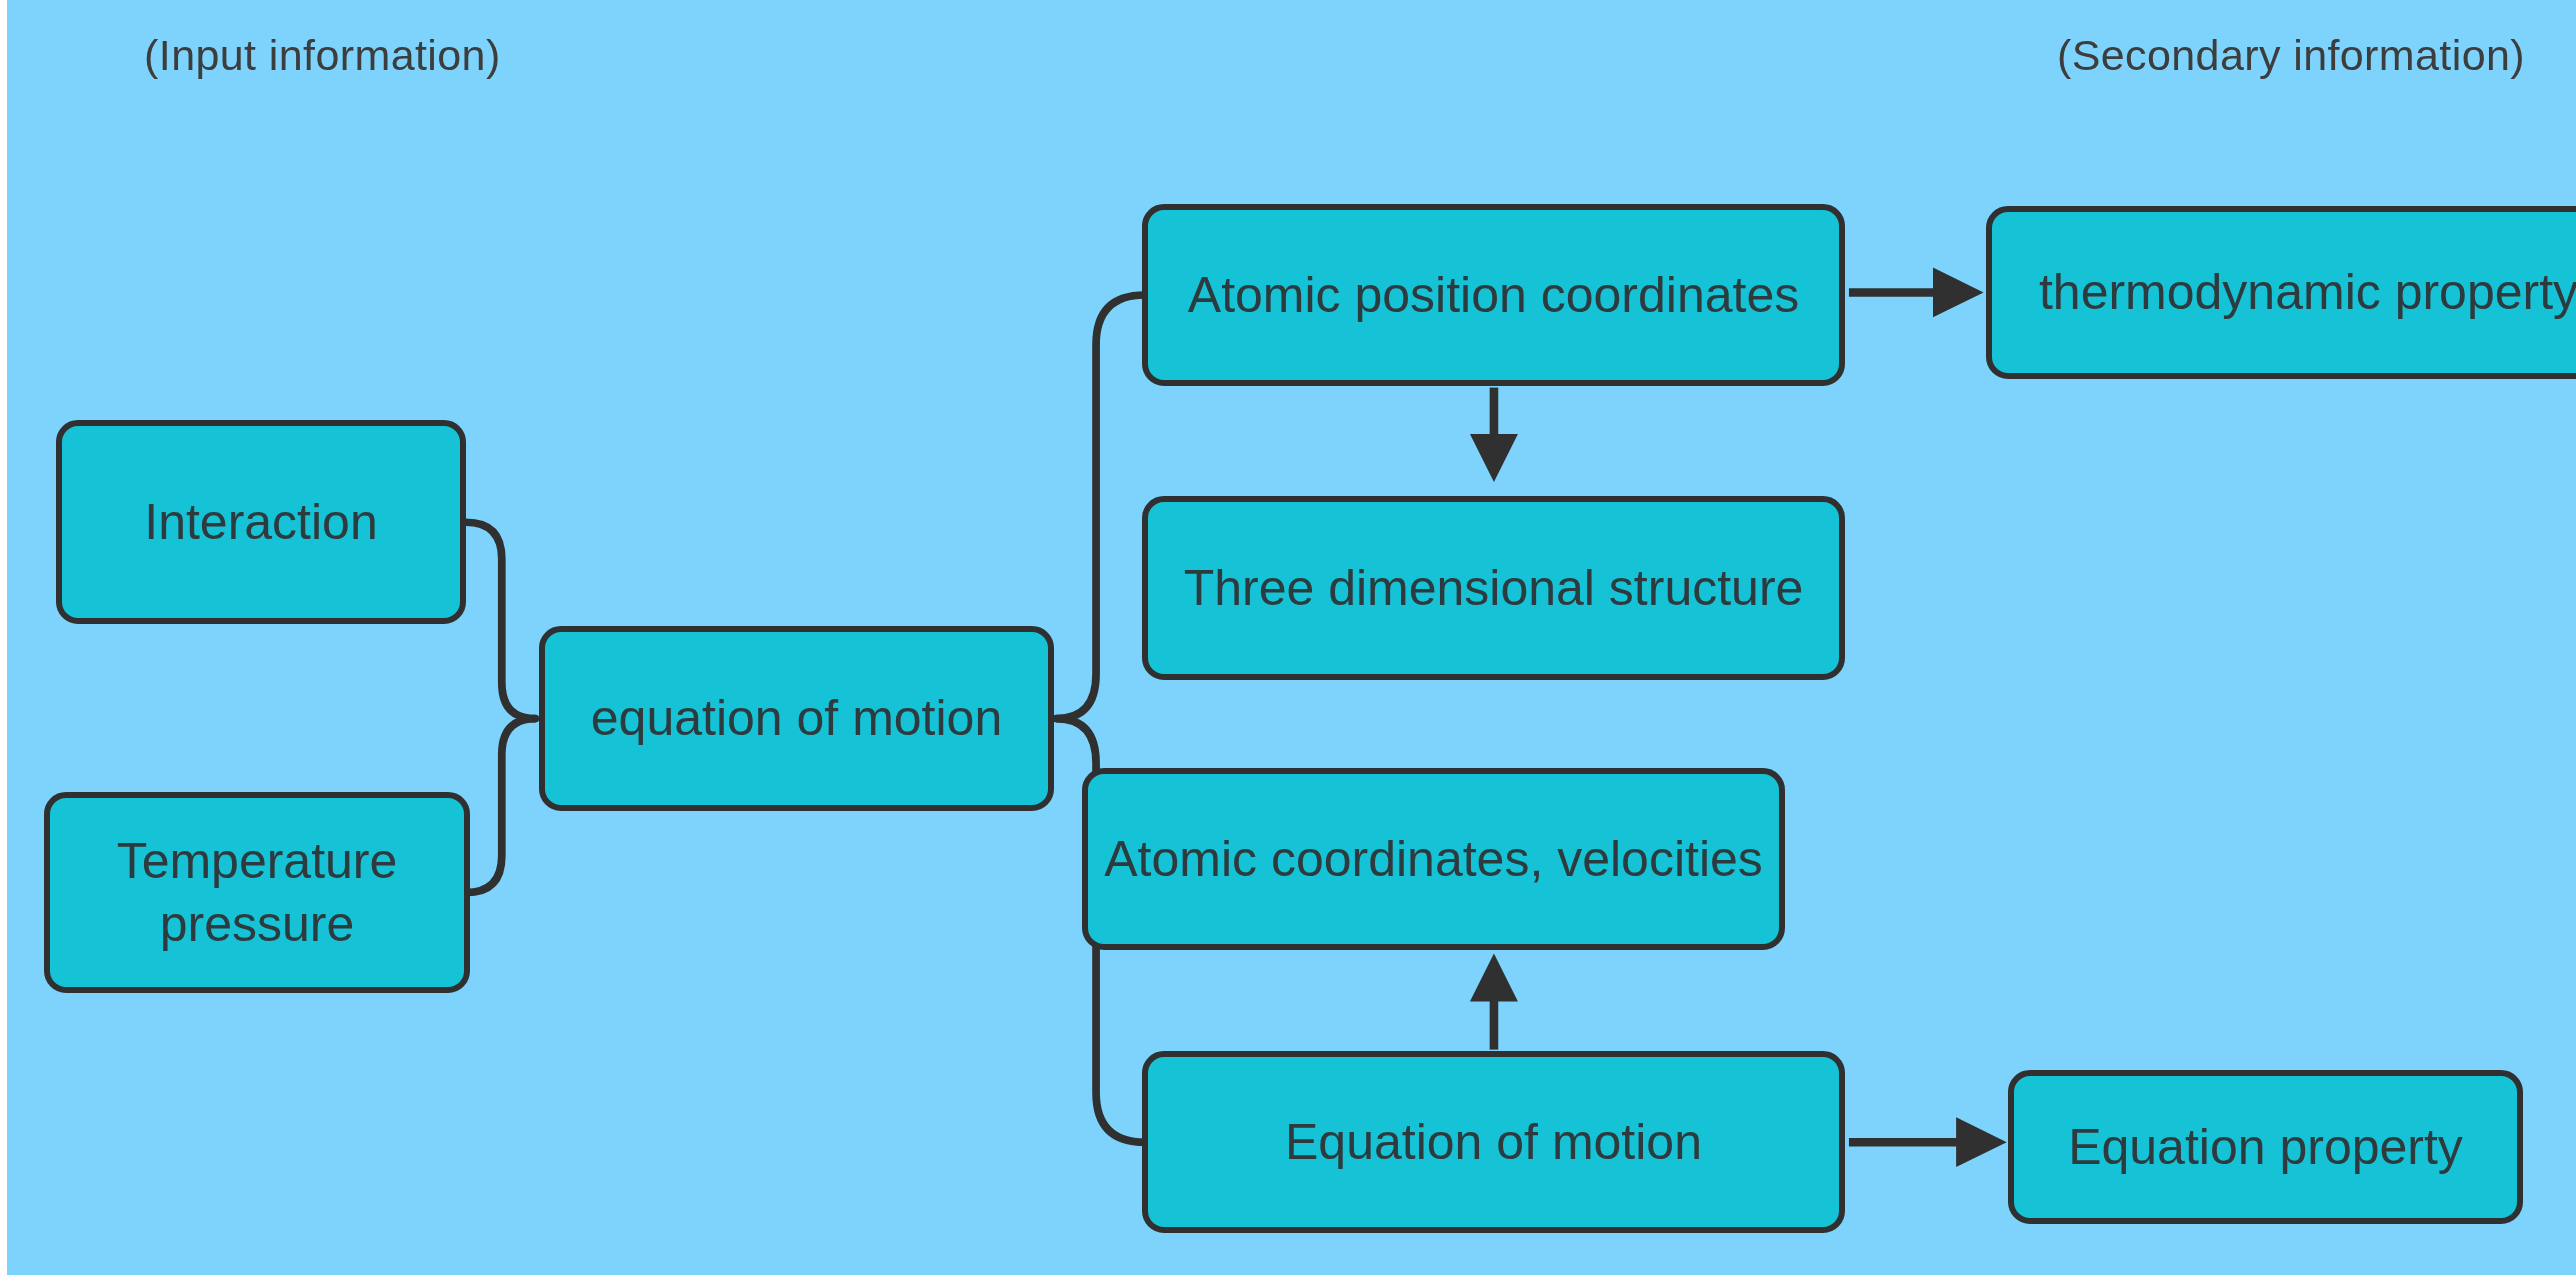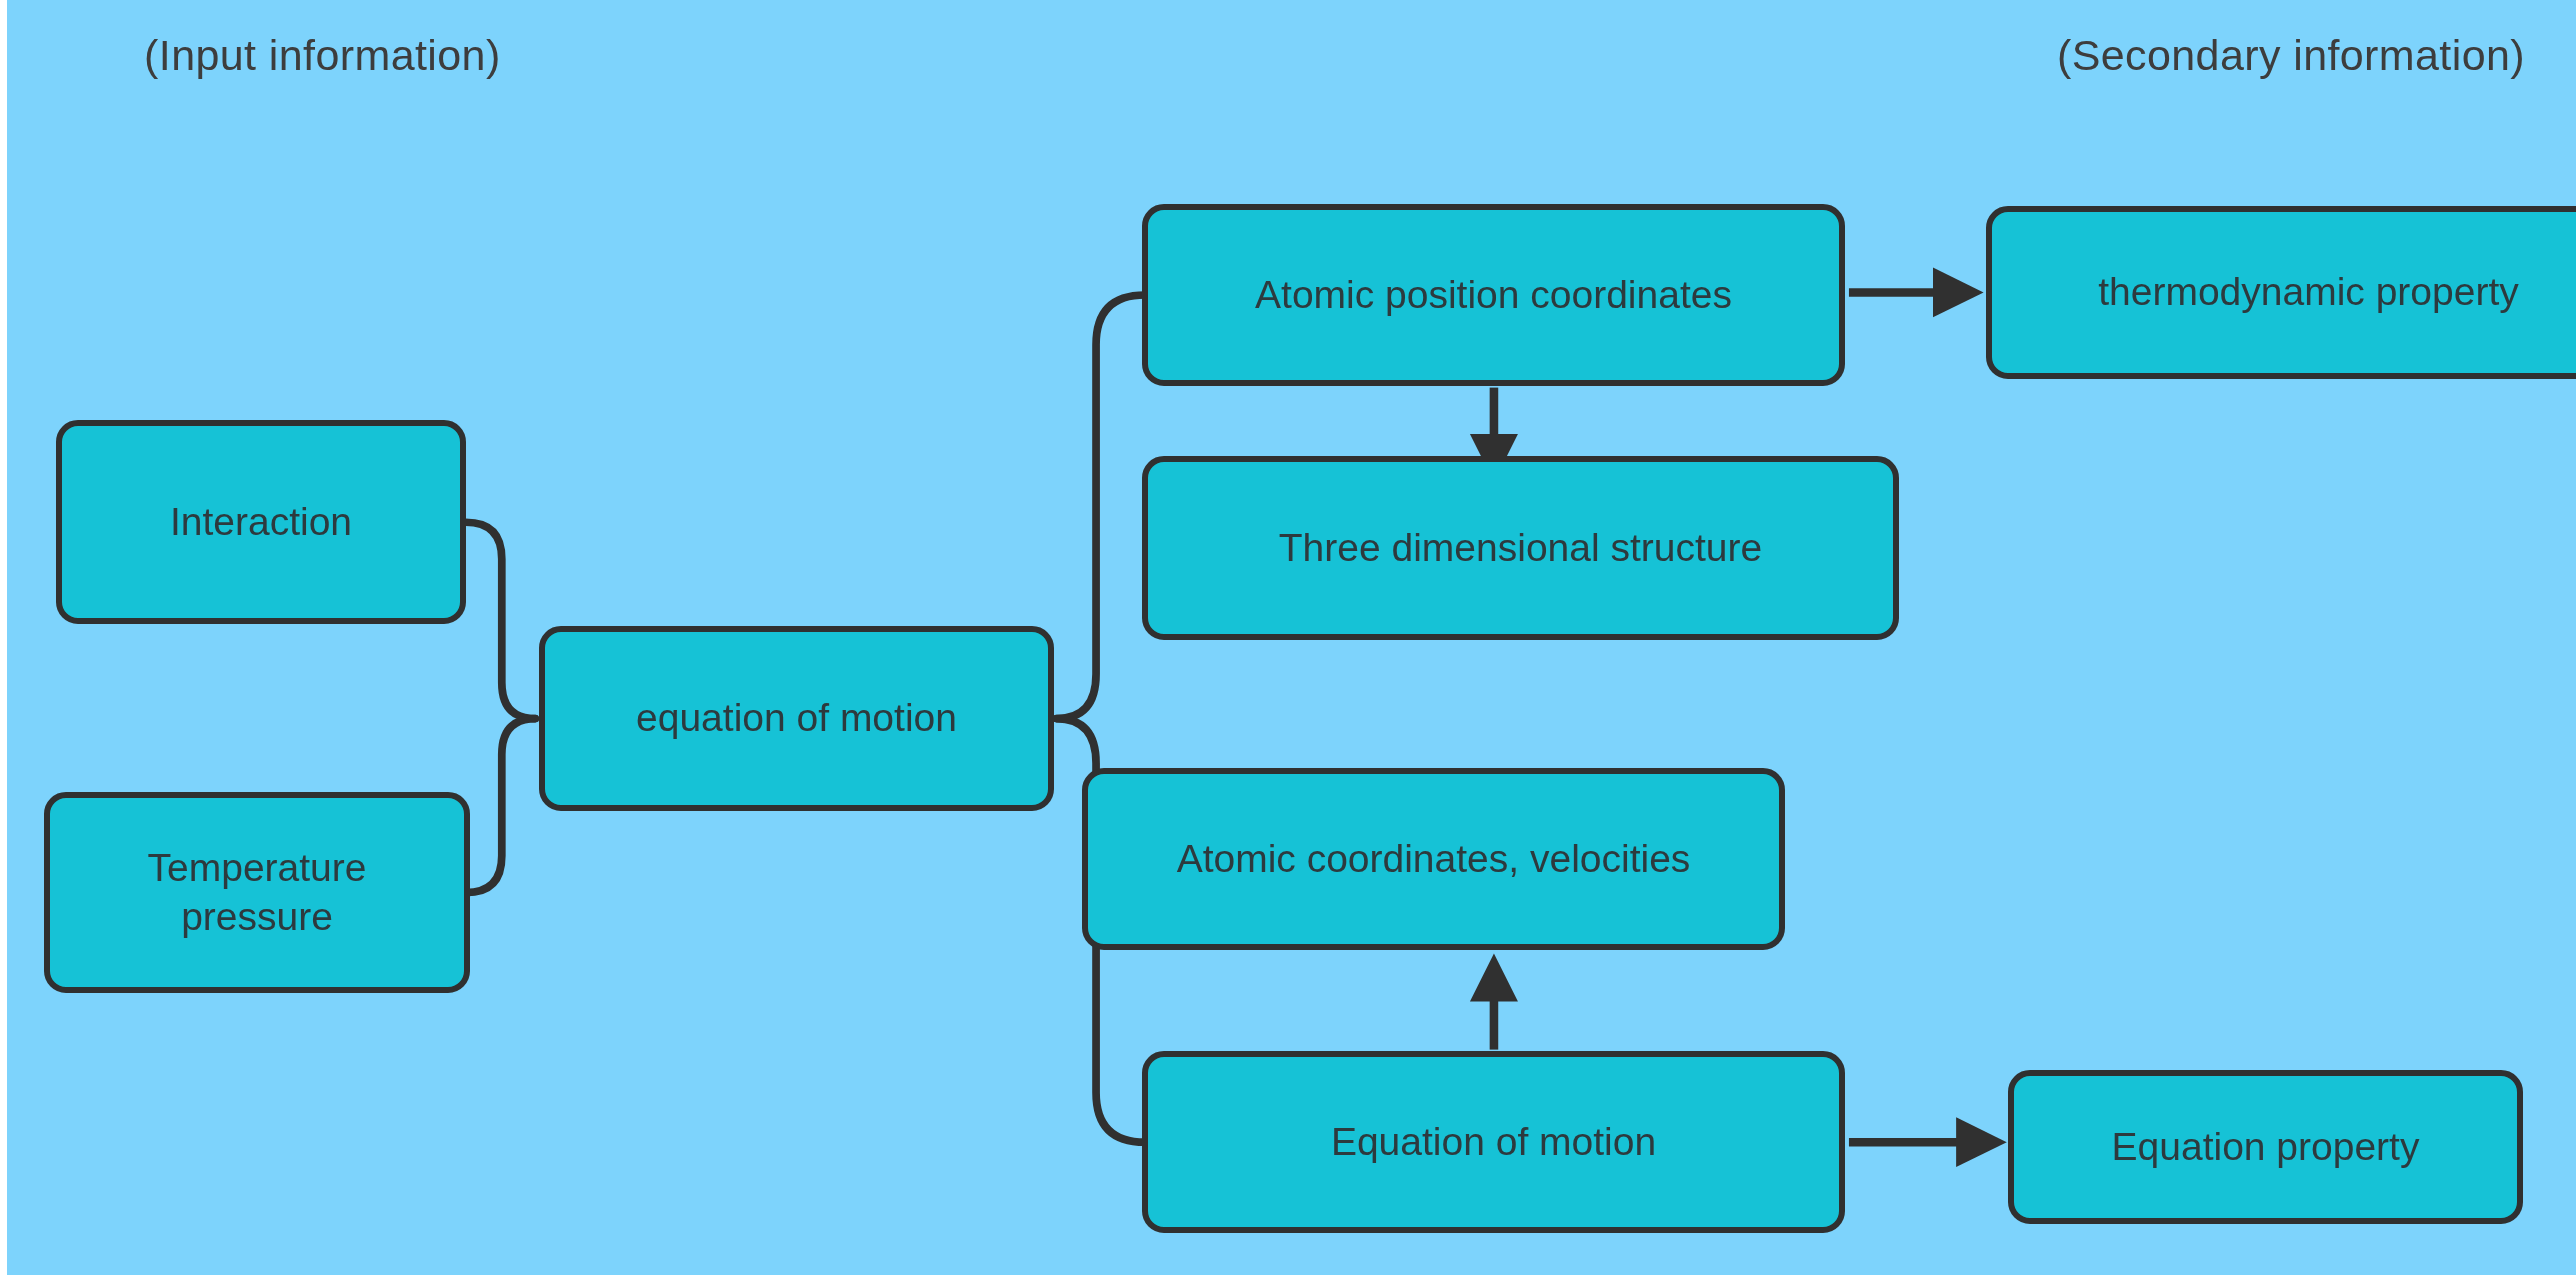--- a/index.html
+++ b/index.html
@@ -33,21 +33,21 @@
     background: #16c2d6;
     border: 6px solid #303030;
     border-radius: 22px;
     box-sizing: border-box;
     display: flex;
     align-items: center;
     justify-content: center;
     text-align: center;
   }
   .node .lbl {
-    font-size: 39px;
+    font-size: 50px;
     font-weight: 400;
     color: #2d3a3e;
     line-height: 1.25;
   }
   .node .lbl.narrow {
     max-width: 283px;
   }
   svg.wires {
     position: absolute;
     left: 0;
@@ -121,21 +121,21 @@
   </div>
 
   <div class="node" style="left:532px; top:626px; width:515px; height:185px;">
     <span class="lbl">equation of motion</span>
   </div>
 
   <div class="node" style="left:1135px; top:204px; width:703px; height:182px;">
     <span class="lbl">Atomic position coordinates</span>
   </div>
 
-  <div class="node" style="left:1135px; top:456px; width:757px; height:184px;">
+  <div class="node" style="left:1135px; top:496px; width:703px; height:184px;">
     <span class="lbl">Three dimensional structure</span>
   </div>
 
   <div class="node" style="left:1075px; top:768px; width:703px; height:182px;">
     <span class="lbl">Atomic coordinates, velocities</span>
   </div>
 
   <div class="node" style="left:1135px; top:1051px; width:703px; height:182px;">
     <span class="lbl">Equation of motion</span>
   </div>

